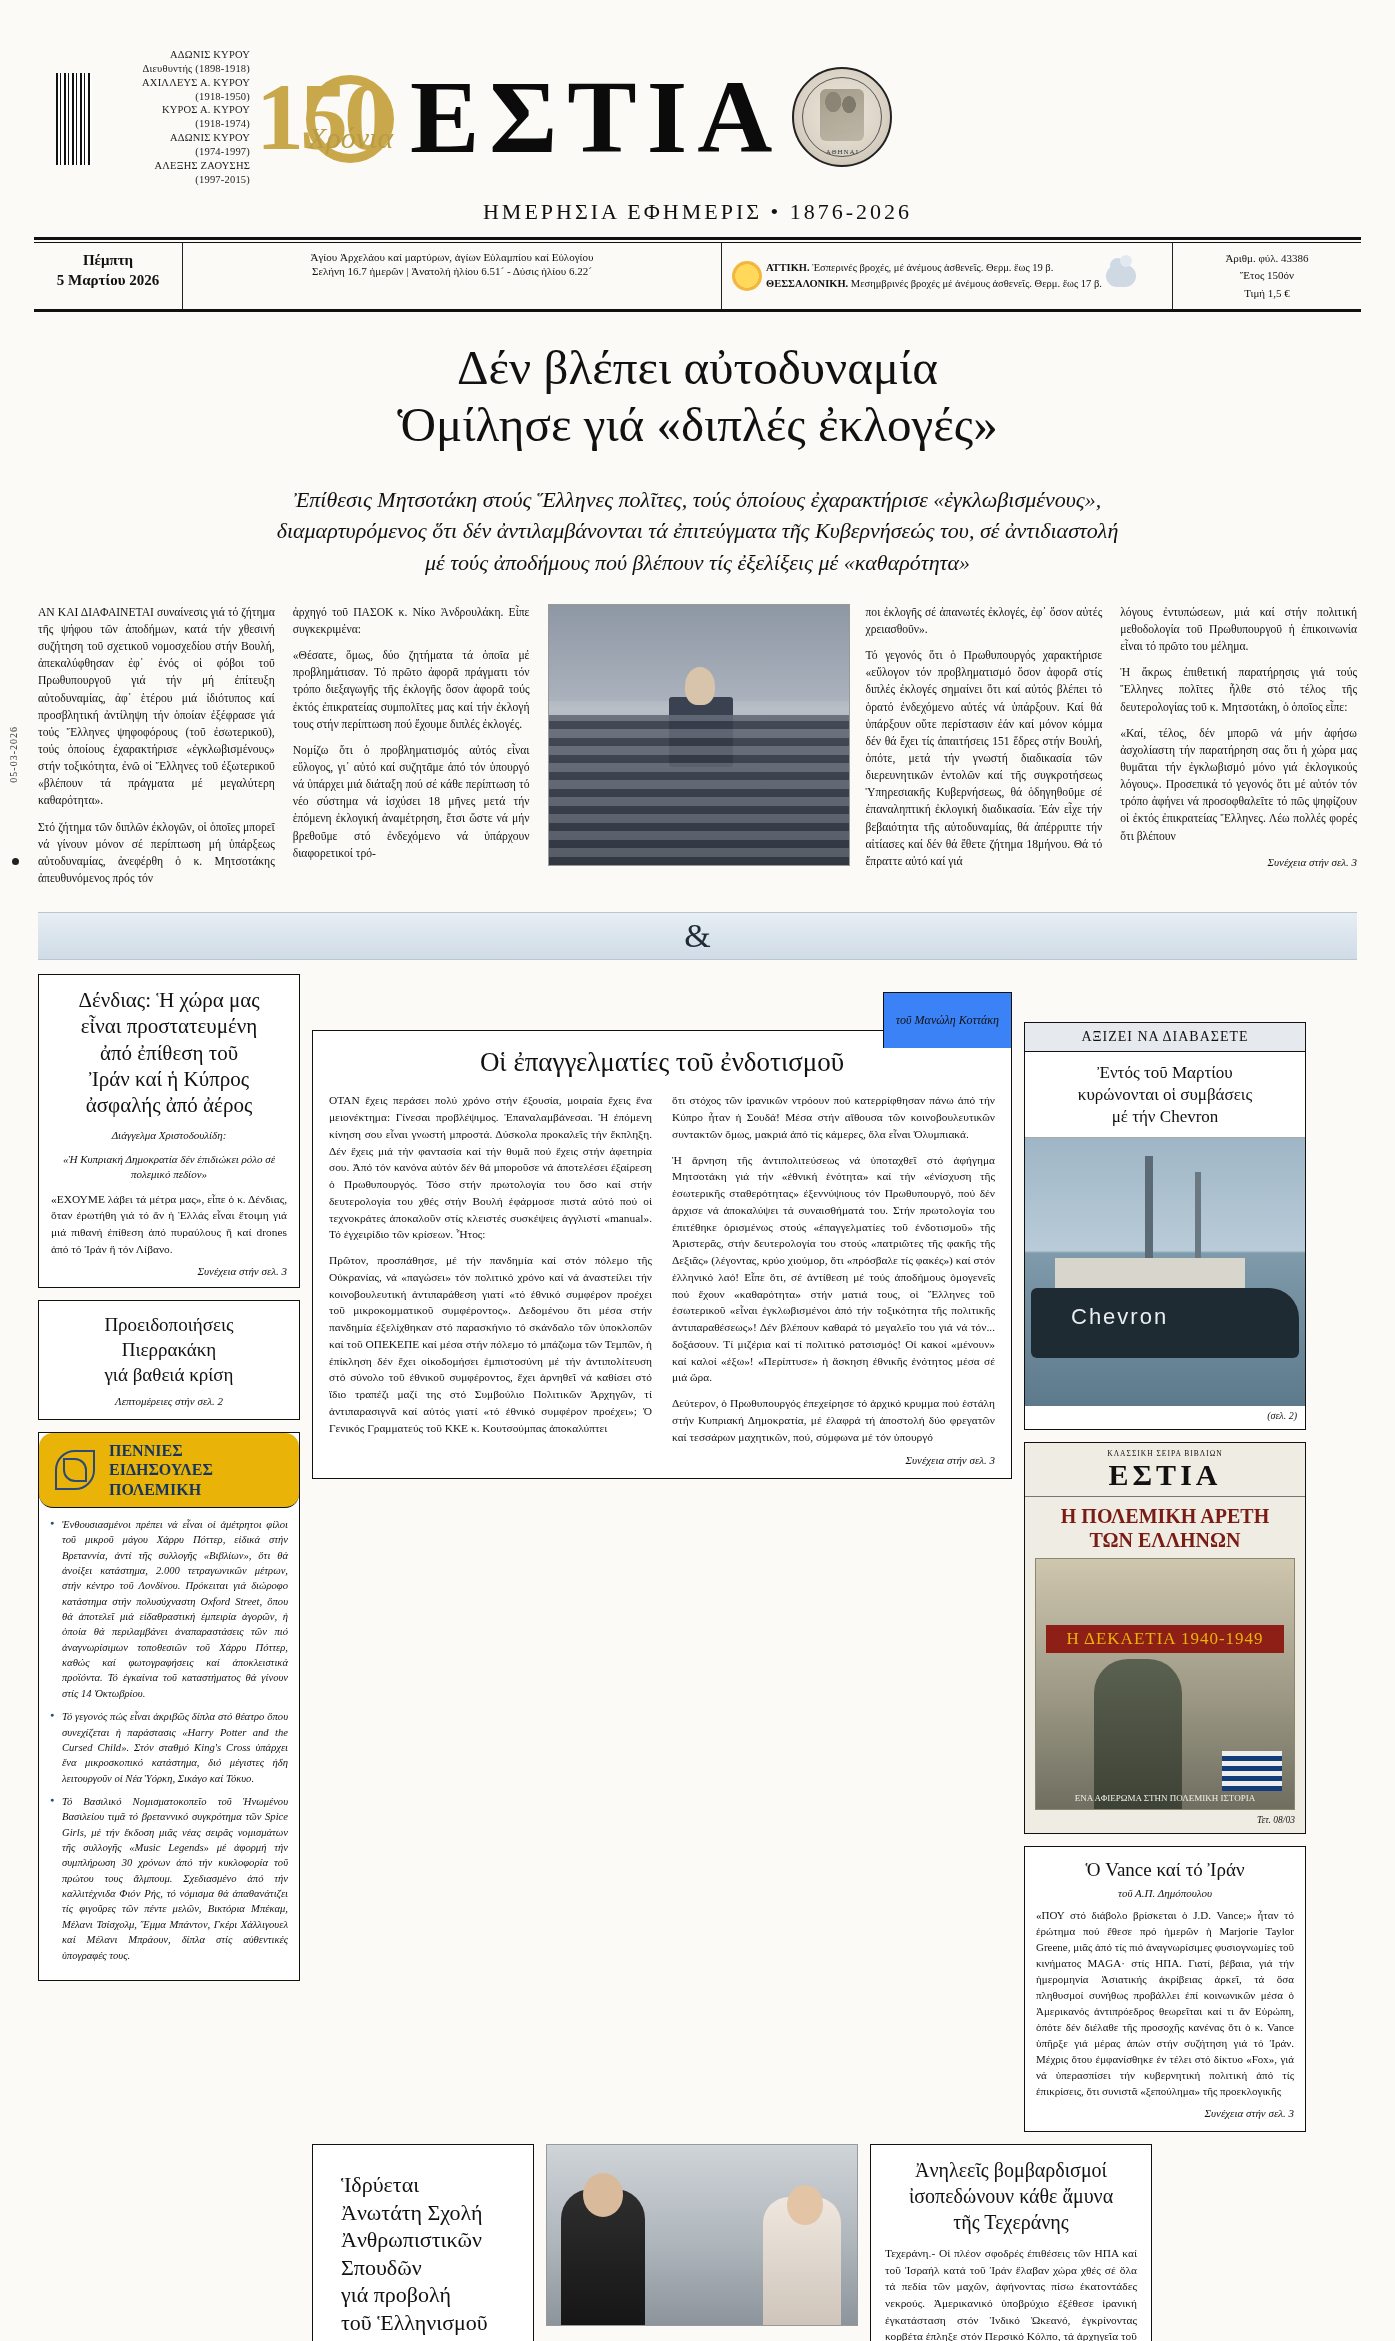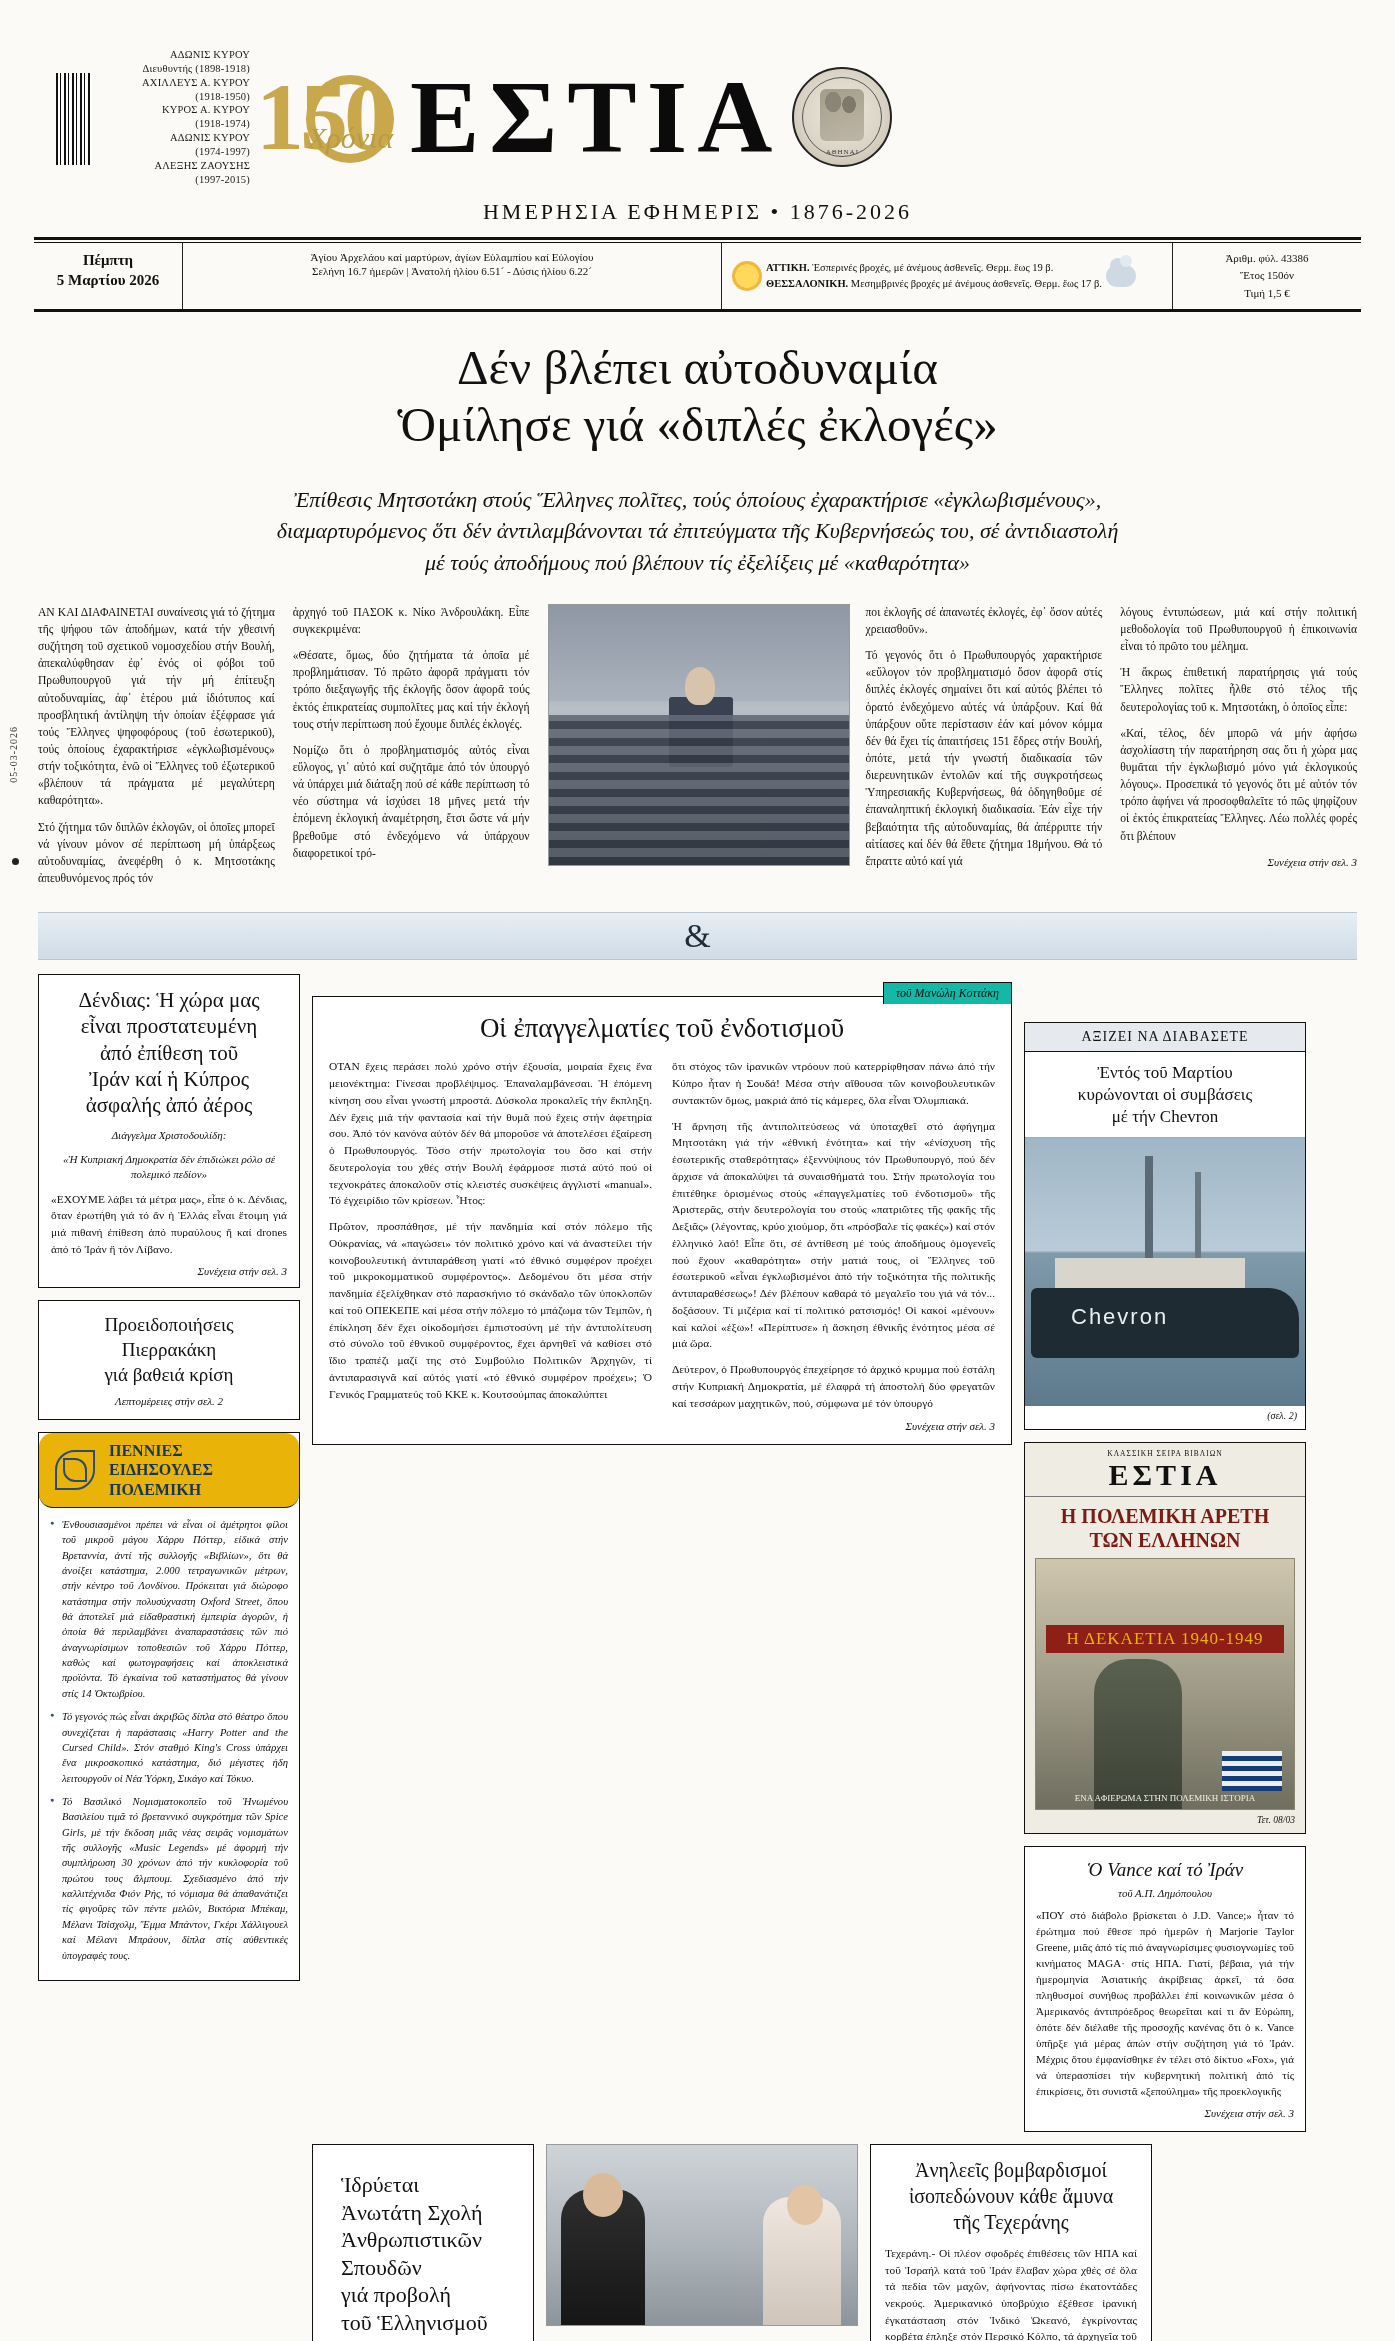--- a/index.html
+++ b/index.html
@@ -199,22 +199,22 @@
   .pennies-logo{width:52px;height:52px;flex:0 0 auto;position:relative;}
   .pennies-logo:before{content:"";position:absolute;inset:6px;border:2px solid #2b4a7a;border-radius:50% 0 50% 0;}
   .pennies-logo:after{content:"";position:absolute;inset:14px;border:2px solid #2b4a7a;border-radius:0 50% 0 50%;}
   .pennies-head h4{margin:0;font-size:16px;line-height:1.2;color:#15355f;}
   .pennies-body{padding:9px 11px;font-size:10.6px;line-height:1.45;text-align:justify;font-style:italic;}
   .pennies-body p{margin:0 0 8px 0;position:relative;padding-left:12px;}
   .pennies-body p:before{content:"●";position:absolute;left:0;top:1px;font-size:7px;color:#2b4a7a;}
 
   
   .byline-tab{
-    display:inline-block;border:1px solid #111;border-bottom:none;padding:3px 12px;
-    font-size:12px;font-style:italic;background:#14b8a6;position:relative;top:8px;
+    display:inline-block;border:1px solid #111;border-bottom:none;padding:20px 12px;
+    font-size:12px;font-style:italic;background:#3b82f6;position:relative;top:18px;
   }
   .byline-row{text-align:right;}
   .mid-article{border:1px solid #111;background:#fff;padding:14px 16px 12px 16px;}
   .mid-article h2{
     text-align:center;font-size:27px;font-weight:normal;margin:2px 0 14px 0;
   }
   .two-col{column-count:2;column-gap:20px;font-size:11.4px;line-height:1.47;text-align:justify;}
   .two-col p{margin:0 0 9px 0;}
 
   
@@ -243,21 +243,21 @@
   .pa-top .pa-sub{font-size:7.5px;letter-spacing:1px;}
   .pa-title{text-align:center;font-size:20px;color:#7a1b14;line-height:1.2;padding:7px 6px 6px 6px;font-weight:bold;}
   .pa-img{height:250px;margin:0 10px;background:linear-gradient(180deg,#cfc6ae,#9c9885 55%,#6f6e5f);position:relative;overflow:hidden;border:1px solid #8b8671;}
   .pa-img .banner{position:absolute;left:10px;right:10px;top:66px;background:#8d1f16;color:#eab308;text-align:center;font-size:17px;padding:4px 0;letter-spacing:1px;}
   .pa-img .soldier{position:absolute;left:58px;bottom:0;width:88px;height:150px;background:linear-gradient(180deg,#5b6150,#3d4236);border-radius:34px 34px 0 0;}
   .pa-img .flag{position:absolute;right:12px;bottom:18px;width:60px;height:40px;background:repeating-linear-gradient(0deg,#123c7a 0 5px,#eee 5px 10px);}
   .pa-img .cap{position:absolute;left:0;right:0;bottom:6px;text-align:center;font-size:9px;color:#f2efe6;}
   .pa-foot{text-align:right;font-size:9.5px;font-style:italic;padding:5px 10px 0 10px;}
 
   .vance{border:1px solid #111;margin-top:12px;background:#fff;padding:10px 11px 12px 11px;}
-  .vance h3{margin:2px 0 6px 0;text-align:center;font-size:19px;font-weight:normal;font-style:italic;}
+  .vance h3{margin:2px 0 6px 0;text-align:center;font-size:19px;font-weight:normal;}
   .vance .by{text-align:center;font-size:11px;font-style:italic;margin-bottom:8px;}
   .vance .body-sm{font-size:11px;}
 
   
   .lower{
     display:flex;gap:12px;margin:12px 38px 0 38px;align-items:flex-start;
   }
   .lw-a{width:262px;}
   .lw-b{width:222px;}
   .lw-c{width:312px;}

